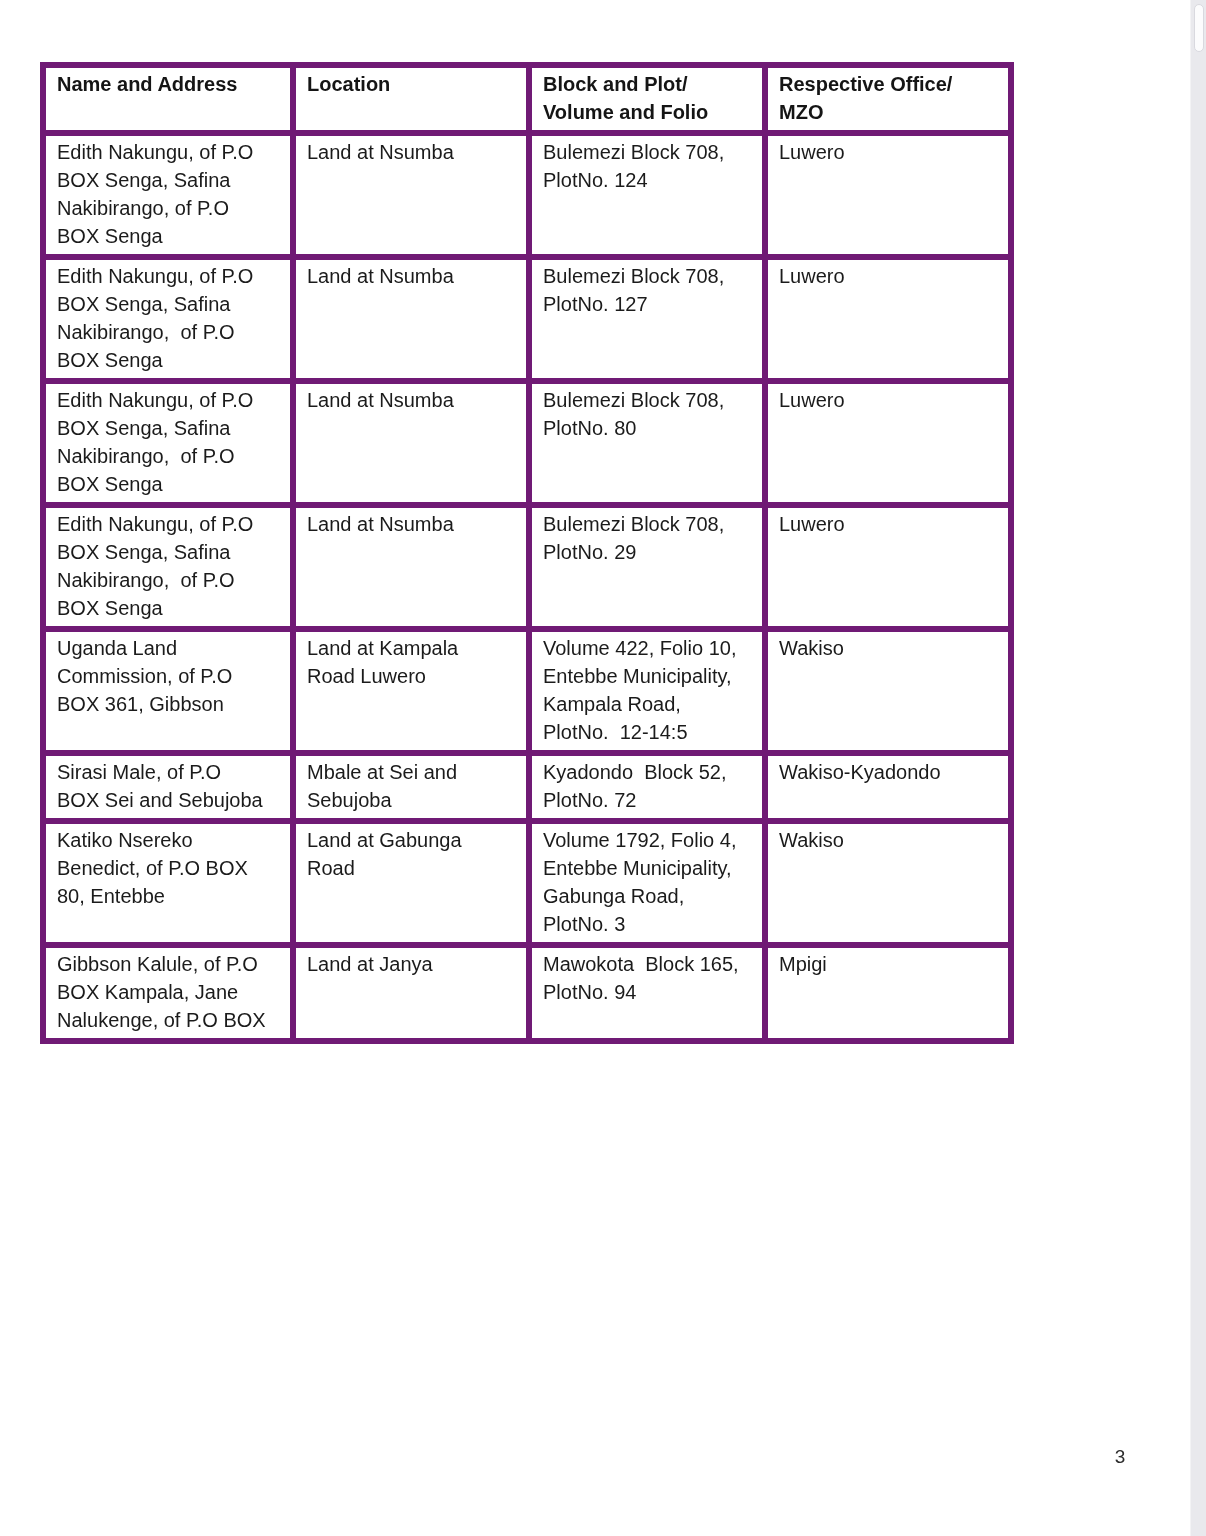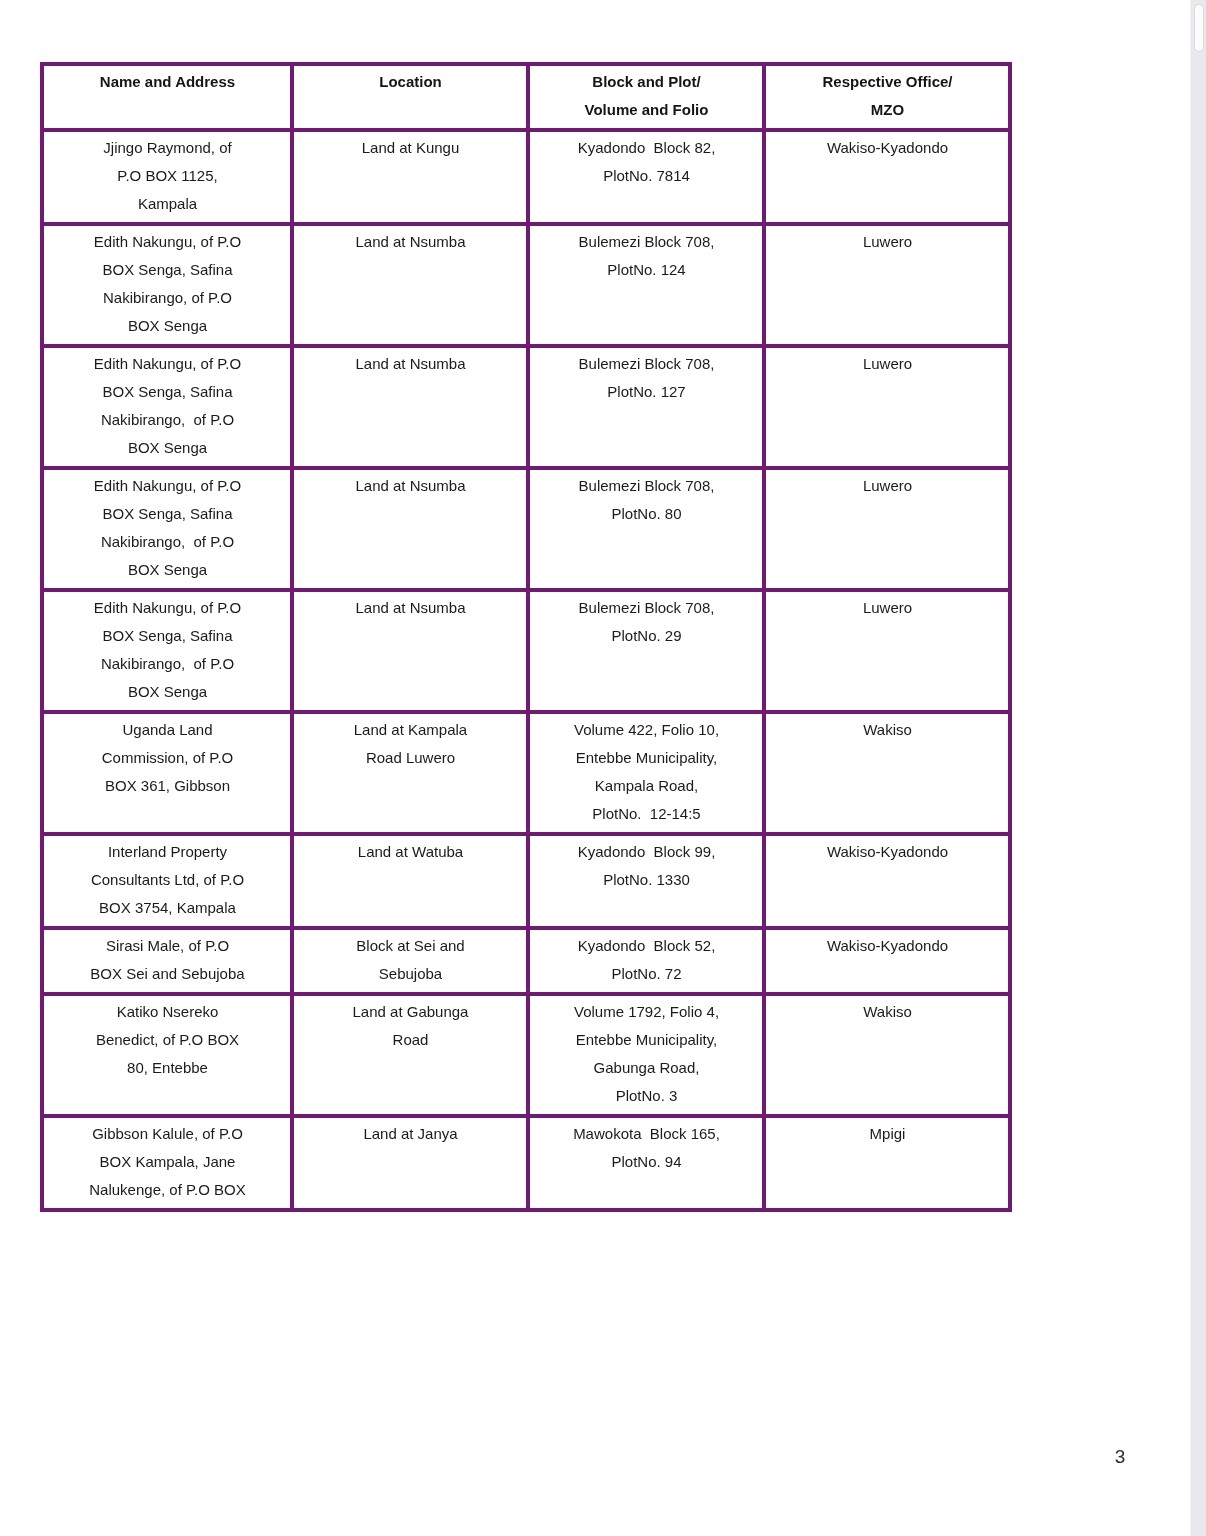--- a/index.html
+++ b/index.html
@@ -18,25 +18,25 @@
   }
   table.registry {
     position: absolute;
     left: 40px; top: 62px;
     border-collapse: collapse;
     table-layout: fixed;
     width: 968px;
     border: 3px solid #2e2e2e;
   }
   table.registry th, table.registry td {
-    border: 4px solid #701a75;
+    border: 6px solid #701a75;
     vertical-align: top;
-    text-align: center;
+    text-align: left;
     padding: 2px 10px 4px 11px;
-    font-size: 15px;
+    font-size: 20px;
     line-height: 28px;
     white-space: pre-wrap;
     overflow: hidden;
   }
   table.registry th {
     font-weight: bold;
     color: #151515;
   }
   .page-number {
     position: absolute;
@@ -79,29 +79,20 @@
         <th>Name and Address</th>
         <th>Location</th>
         <th>Block and Plot/
 Volume and Folio</th>
         <th>Respective Office/
 MZO</th>
       </tr>
     </thead>
     <tbody>
       <tr>
-        <td>Jjingo Raymond, of
-P.O BOX 1125,
-Kampala</td>
-        <td>Land at Kungu</td>
-        <td>Kyadondo  Block 82,
-PlotNo. 7814</td>
-        <td>Wakiso-Kyadondo</td>
-      </tr>
-      <tr>
         <td>Edith Nakungu, of P.O
 BOX Senga, Safina
 Nakibirango, of P.O
 BOX Senga</td>
         <td>Land at Nsumba</td>
         <td>Bulemezi Block 708,
 PlotNo. 124</td>
         <td>Luwero</td>
       </tr>
       <tr>
@@ -140,32 +131,23 @@
 BOX 361, Gibbson</td>
         <td>Land at Kampala
 Road Luwero</td>
         <td>Volume 422, Folio 10,
 Entebbe Municipality,
 Kampala Road,
 PlotNo.  12-14:5</td>
         <td>Wakiso</td>
       </tr>
       <tr>
-        <td>Interland Property
-Consultants Ltd, of P.O
-BOX 3754, Kampala</td>
-        <td>Land at Watuba</td>
-        <td>Kyadondo  Block 99,
-PlotNo. 1330</td>
-        <td>Wakiso-Kyadondo</td>
-      </tr>
-      <tr>
         <td>Sirasi Male, of P.O
 BOX Sei and Sebujoba</td>
-        <td>Block at Sei and
+        <td>Mbale at Sei and
 Sebujoba</td>
         <td>Kyadondo  Block 52,
 PlotNo. 72</td>
         <td>Wakiso-Kyadondo</td>
       </tr>
       <tr>
         <td>Katiko Nsereko
 Benedict, of P.O BOX
 80, Entebbe</td>
         <td>Land at Gabunga

